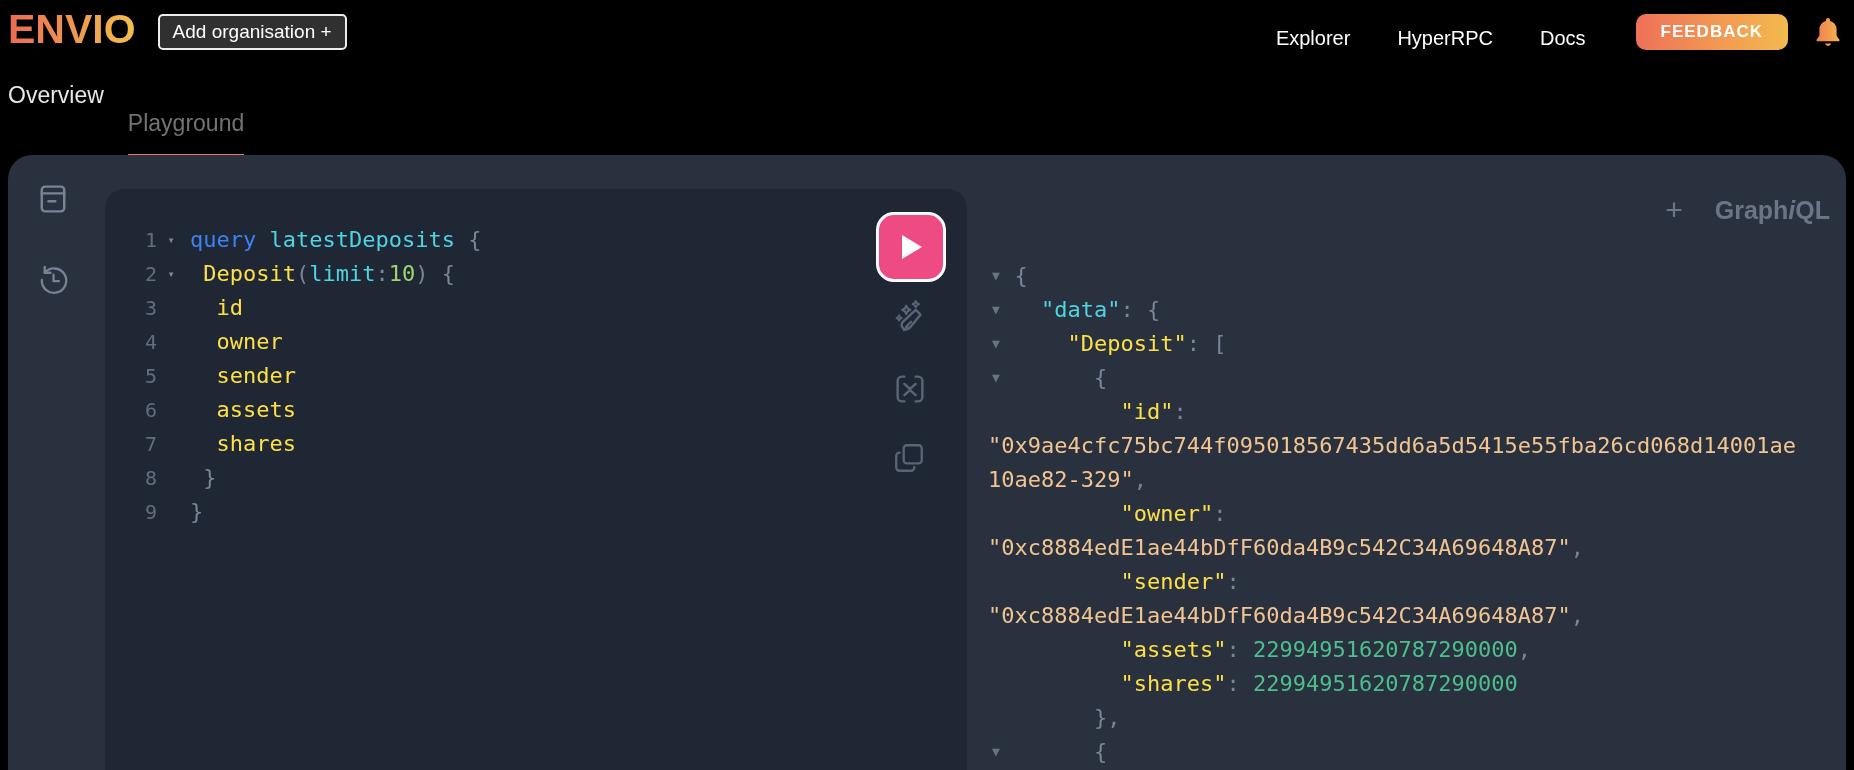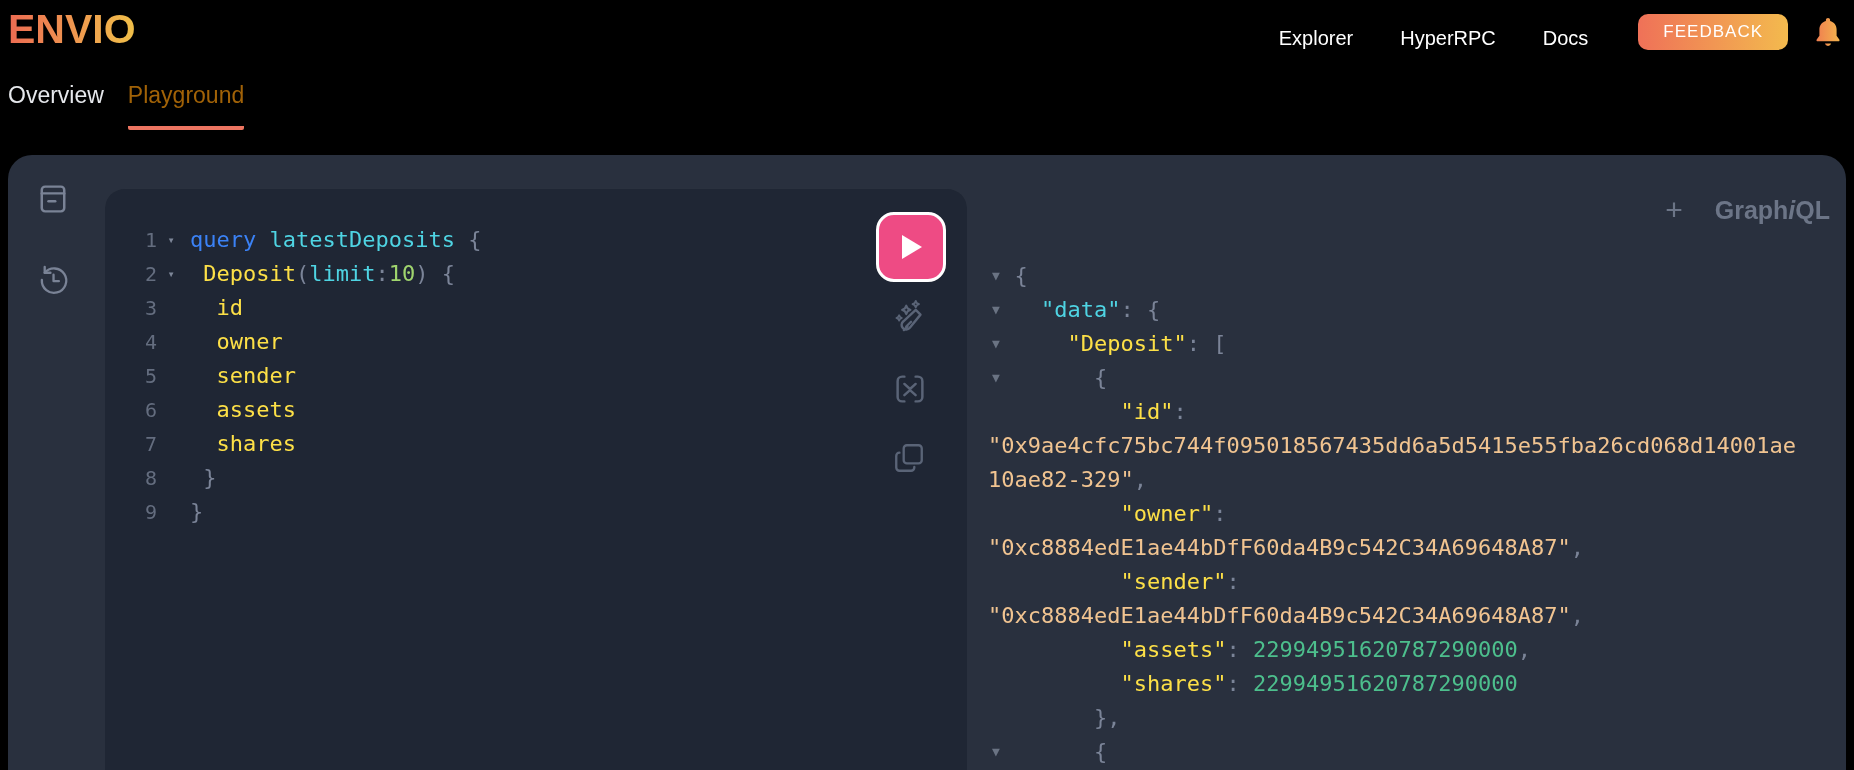--- a/index.html
+++ b/index.html
@@ -8,28 +8,28 @@
   
   .header { position:absolute; left:0; top:0; width:1854px; height:50px; display:flex; align-items:flex-end; padding:6px 8px 0 8px; }
   .logo { font-size:41px; font-weight:900; letter-spacing:0px; line-height:1;
           background:linear-gradient(90deg,#ec6b52 0%,#ef9a4f 55%,#f0c049 100%);
           -webkit-background-clip:text; background-clip:text; color:transparent; }
   .add-org { margin-left:22px; height:36px; padding:0 13px; background:#303030; border:2px solid #ededed;
              border-radius:5px; color:#fff; font-size:19px; display:flex; align-items:center; cursor:pointer; }
   .spacer { flex:1; }
   .nav { display:flex; gap:47px; align-items:center; margin-right:50px; }
   .nav-link { color:#fff; font-size:20px; cursor:pointer; }
-  .feedback { height:36px; padding:0 25px; border:none; border-radius:10px; color:#fff; font-size:17px; font-weight:normal;
+  .feedback { height:36px; padding:0 25px; border:none; border-radius:10px; color:#fff; font-size:17px; font-weight:bold;
               letter-spacing:1px; background:linear-gradient(90deg,#ef7158,#f3ba4e); cursor:pointer; margin-right:24px; display:flex; align-items:center; }
   .bell { width:32px; height:34px; cursor:pointer; margin-right:2px; }
 
   
   .tabs { position:absolute; left:8px; top:82px; display:flex; gap:24px; }
   .tab { font-size:23px; color:#e6e8ec; padding-bottom:17px; border-bottom:4px solid transparent; cursor:pointer; }
-  .tab.active { color:#a16207; border-bottom-color:#ed7561; border-radius:0 0 2px 2px; }
+  .tab.active { color:#737373; border-bottom-color:#ed7561; border-radius:0 0 2px 2px;margin-top:28px; }
 
   
   .container { position:absolute; left:8px; right:8px; top:155px; bottom:-24px; background:#29303e; border-radius:24px 24px 0 0; overflow:hidden; }
 
   .rail-icon { position:absolute; color:#7a8396; cursor:pointer; }
   .rail-icon svg { display:block; }
   .docs-btn { left:27px; top:26px; }
   .history-btn { left:28px; top:108px; }
 
   
@@ -66,20 +66,21 @@
   .t-num  { color:#a0d56e; }
   .t-str  { color:#f1c491; }
   .t-rnum { color:#4dbf8d; }
   .t-punc { color:#7b8498; }
 </style>
 </head>
 <body>
 
 <div class="header">
   <div class="logo">ENVIO</div>
+  <button class="add-org">Add organisation +</button>
   <div class="spacer"></div>
   <nav class="nav">
     <span class="nav-link">Explorer</span>
     <span class="nav-link">HyperRPC</span>
     <span class="nav-link">Docs</span>
   </nav>
   <button class="feedback">FEEDBACK</button>
   <div class="bell">
     <svg width="32" height="34" viewBox="0 0 32 34">
       <defs>

